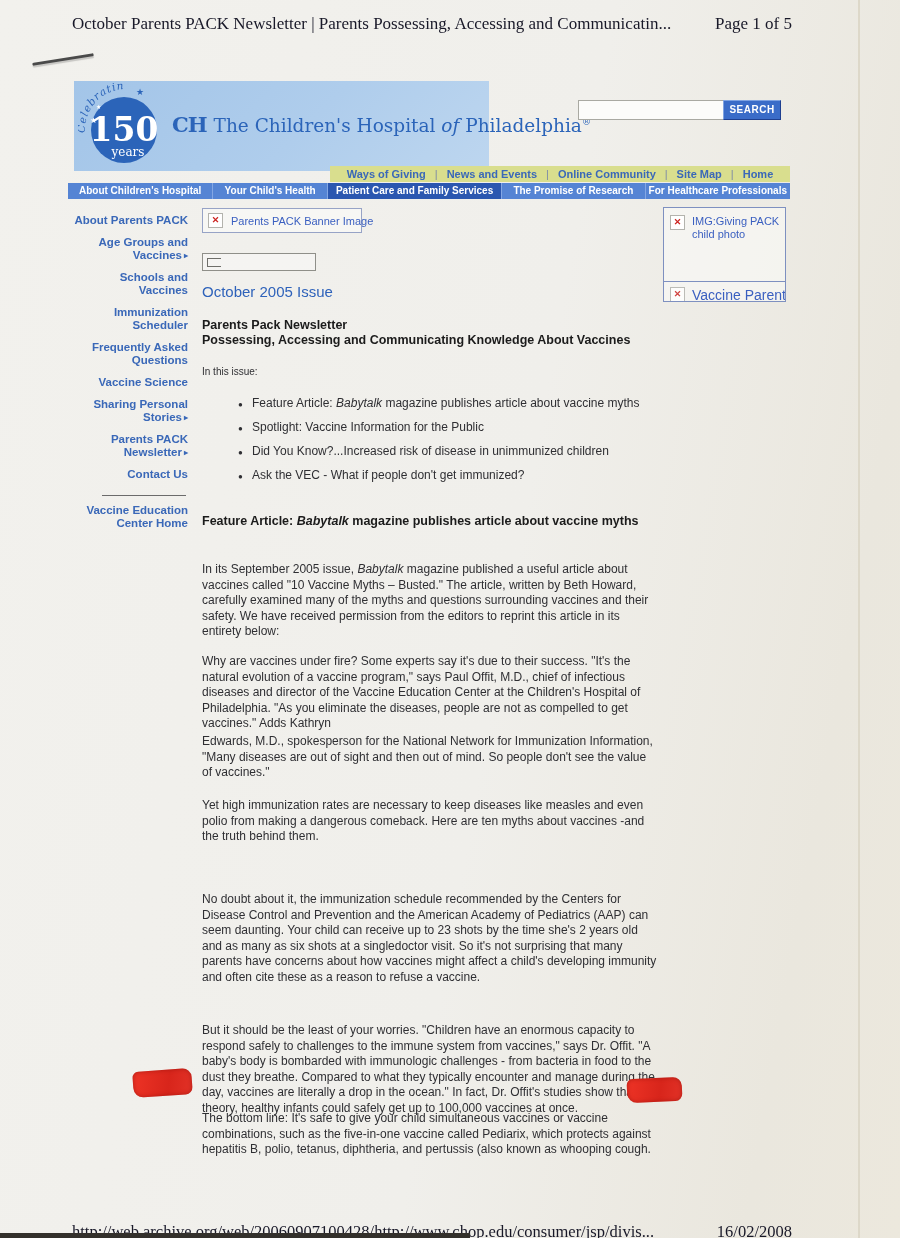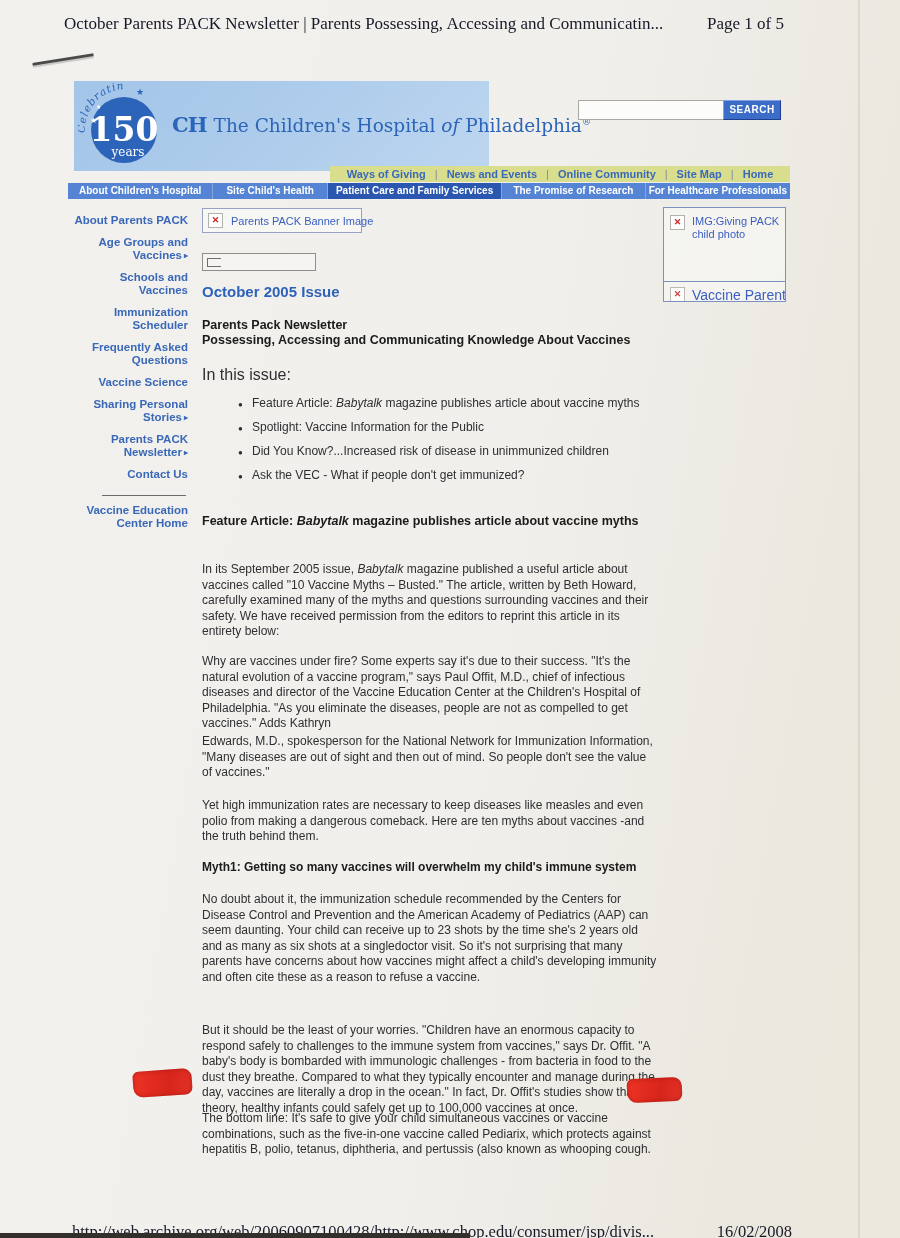--- a/index.html
+++ b/index.html
@@ -3,21 +3,21 @@
 <meta charset="utf-8">
 <style>
   html,body{margin:0;padding:0;}
   body{background:#d9d6cf;font-family:"Liberation Sans",sans-serif;}
   #paper{
     position:relative;width:900px;height:1238px;overflow:hidden;
     background:linear-gradient(100deg,#f2f1ed 0%,#f0efeb 55%,#eae7de 86%,#ece8dd 100%);
   }
   .abs{position:absolute;}
   
-  #print-header{left:64px;top:14px;width:720px;display:flex;justify-content:space-between;
+  #print-header{left:72px;top:14px;width:720px;display:flex;justify-content:space-between;
     font-family:"Liberation Serif",serif;font-size:17px;color:#181828;}
   #print-footer{left:72px;top:1222px;width:720px;display:flex;justify-content:space-between;
     font-family:"Liberation Serif",serif;font-size:16.5px;color:#181828;}
   #staple{left:32px;top:58px;width:62px;height:3px;background:#4a4a4a;transform:rotate(-9deg);
     box-shadow:0 2px 1px rgba(0,0,0,0.18);border-radius:2px;}
   #bottom-edge{left:0;top:1233px;width:470px;height:5px;background:#33302b;}
   #right-edge-line{left:858px;top:0;width:2px;height:1238px;background:#ddd8c9;}
   
   #chop-banner{left:74px;top:81px;width:415px;height:90px;
     background:linear-gradient(135deg,#a3c5e8 0%,#afcdec 55%,#bdd6ef 100%);}
@@ -33,21 +33,21 @@
   #search-button{left:723px;top:100px;width:58px;height:20px;background:#3a6cc8;
     border:1px solid #1e3f8f;border-top-color:#7fa3e2;border-left-color:#7fa3e2;
     color:#fff;font-weight:bold;font-size:10px;letter-spacing:0.5px;text-align:center;
     line-height:18px;cursor:pointer;box-sizing:border-box;}
   
   #utility-nav{left:330px;top:166px;width:460px;height:16px;background:#d9de8e;
     display:flex;align-items:center;justify-content:center;font-size:11px;font-weight:bold;color:#3a68b8;}
   #utility-nav .u-item{padding:0 9px;white-space:nowrap;cursor:pointer;}
   #utility-nav .u-sep{color:#7d8ba6;font-weight:normal;}
   
-  #primary-nav{left:68px;top:183px;width:722px;height:16px;display:flex;}
+  #primary-nav{left:68px;top:183px;width:722px;height:16px;display:flex;justify-content:flex-end;}
   #primary-nav .p-item{flex-basis:0;background:#5584d4;color:#fff;font-weight:bold;font-size:10px;
     text-align:center;line-height:16px;white-space:nowrap;overflow:hidden;cursor:pointer;
     border-left:1px solid #84a7e4;}
   #primary-nav .p-item:first-child{border-left:none;}
   #primary-nav .p-item.active{background:#2b57b0;}
   
   #sidebar-nav{left:70px;top:214px;width:118px;text-align:right;
     color:#3a68b8;font-weight:bold;font-size:11.5px;line-height:13px;}
   #sidebar-nav .s-item{margin-bottom:9px;cursor:pointer;}
   .chev{font-size:8px;vertical-align:1px;margin-left:2px;}
@@ -57,23 +57,23 @@
   #main-col{left:202px;top:0;width:458px;height:1238px;}
   .m-abs{position:absolute;left:0;}
   #banner-placeholder{top:208px;width:158px;height:23px;border:1px solid #97a3c6;
     background:rgba(255,255,255,0.45);display:flex;align-items:center;}
   .broken-img-icon{display:inline-block;width:13px;height:13px;background:#fff;border:1px solid #b3b3ad;
     color:#cc2320;font-size:9px;font-weight:bold;line-height:13px;text-align:center;flex:0 0 auto;}
   #banner-placeholder .broken-img-icon{margin:0 8px 0 5px;}
   #banner-placeholder .ph-label{color:#3a5fc0;font-size:11px;white-space:nowrap;}
   #empty-box{top:253px;width:112px;height:16px;border:1px solid #8f8f89;background:rgba(255,255,255,0.3);}
   #empty-box .mini-glyph{position:absolute;left:4px;top:4px;width:13px;height:7px;border:1px solid #6f6f6a;border-right:none;}
-  #issue-title{top:283px;color:#2e62ba;font-weight:bold;font-size:15px;}
+  #issue-title{top:283px;color:#2e62ba;font-weight:normal;font-size:15px;}
   #newsletter-title{top:318px;font-weight:bold;font-size:12.5px;color:#1b1b1b;line-height:15px;}
-  #in-this-issue{top:366px;font-size:16px;color:#2f2f33;text-align:right;}
+  #in-this-issue{top:366px;font-size:10px;color:#2f2f33;text-align:right;}
   #toc-list{top:396px;width:455px;list-style:none;margin:0;padding:0;font-size:12px;color:#2f2f33;}
   #toc-list li{margin-bottom:9px;line-height:15px;padding-left:50px;position:relative;}
   #toc-list .bullet{position:absolute;left:36px;top:1px;font-size:8px;}
   .ital{font-style:italic;}
   .feature-h{top:513px;width:450px;font-weight:bold;font-size:12.5px;line-height:16px;color:#1b1b1b;}
   .body-p{width:457px;font-size:12px;line-height:15.6px;color:#2f2f33;margin:0;}
   #p1{top:562px;} #p2{top:654px;} #p3{top:734px;} #p4{top:798px;}
   #myth-heading{top:860px;font-weight:bold;font-size:12px;color:#1b1b1b;white-space:nowrap;}
   #p5{top:892px;} #p6{top:1002px;margin-top:21px;} #p7{top:1111px;}
   
@@ -133,21 +133,21 @@
     <span class="u-sep">|</span>
     <span class="u-item">Online Community</span>
     <span class="u-sep">|</span>
     <span class="u-item">Site Map</span>
     <span class="u-sep">|</span>
     <span class="u-item">Home</span>
   </div>
 
   <div id="primary-nav" class="abs">
     <div class="p-item" style="flex-grow:150">About Children's Hospital</div>
-    <div class="p-item" style="flex-grow:118">Site Child's Health</div>
+    <div class="p-item" style="flex-grow:118">Your Child's Health</div>
     <div class="p-item active" style="flex-grow:180">Patient Care and Family Services</div>
     <div class="p-item" style="flex-grow:148">The Promise of Research</div>
     <div class="p-item" style="flex-grow:150">For Healthcare Professionals</div>
   </div>
 
   <div id="sidebar-nav" class="abs">
     <div class="s-item"><span>About Parents PACK</span></div>
     <div class="s-item"><span>Age Groups and Vaccines</span><span class="chev">▸</span></div>
     <div class="s-item"><span>Schools and Vaccines</span></div>
     <div class="s-item"><span>Immunization Scheduler</span></div>
@@ -191,21 +191,20 @@
       <span>Feature Article: </span><span class="ital">Babytalk</span><span> magazine publishes article about vaccine myths</span>
     </div>
 
     <p id="p1" class="m-abs body-p">
       <span>In its September 2005 issue, </span><span class="ital">Babytalk</span><span> magazine published a useful article about vaccines called "10 Vaccine Myths – Busted." The article, written by Beth Howard, carefully examined many of the myths and questions surrounding vaccines and their safety. We have received permission from the editors to reprint this article in its entirety below:</span>
     </p>
     <p id="p2" class="m-abs body-p">Why are vaccines under fire? Some experts say it's due to their success. "It's the natural evolution of a vaccine program," says Paul Offit, M.D., chief of infectious diseases and director of the Vaccine Education Center at the Children's Hospital of Philadelphia. "As you eliminate the diseases, people are not as compelled to get vaccines." Adds Kathryn</p>
     <p id="p3" class="m-abs body-p">Edwards, M.D., spokesperson for the National Network for Immunization Information, "Many diseases are out of sight and then out of mind. So people don't see the value of vaccines."</p>
     <p id="p4" class="m-abs body-p">Yet high immunization rates are necessary to keep diseases like measles and even polio from making a dangerous comeback. Here are ten myths about vaccines -and the truth behind them.</p>
 
-    <div id="myth-heading" class="m-abs">Myth1: Getting so many vaccines will overwhelm my child's immune system</div>
 
     <p id="p5" class="m-abs body-p">No doubt about it, the immunization schedule recommended by the Centers for Disease Control and Prevention and the American Academy of Pediatrics (AAP) can seem daunting. Your child can receive up to 23 shots by the time she's 2 years old and as many as six shots at a singledoctor visit. So it's not surprising that many parents have concerns about how vaccines might affect a child's developing immunity and often cite these as a reason to refuse a vaccine.</p>
     <p id="p6" class="m-abs body-p">But it should be the least of your worries. "Children have an enormous capacity to respond safely to challenges to the immune system from vaccines," says Dr. Offit. "A baby's body is bombarded with immunologic challenges - from bacteria in food to the dust they breathe. Compared to what they typically encounter and manage during the day, vaccines are literally a drop in the ocean." In fact, Dr. Offit's studies show that in theory, healthy infants could safely get up to 100,000 vaccines at once.</p>
     <p id="p7" class="m-abs body-p">The bottom line: It's safe to give your child simultaneous vaccines or vaccine combinations, such as the five-in-one vaccine called Pediarix, which protects against hepatitis B, polio, tetanus, diphtheria, and pertussis (also known as whooping cough.</p>
   </div>
 
   <div id="right-panel" class="abs">
     <div class="rp-row1">
       <span class="broken-img-icon">✕</span>
       <span class="rp-label">IMG:Giving PACK child photo</span>

